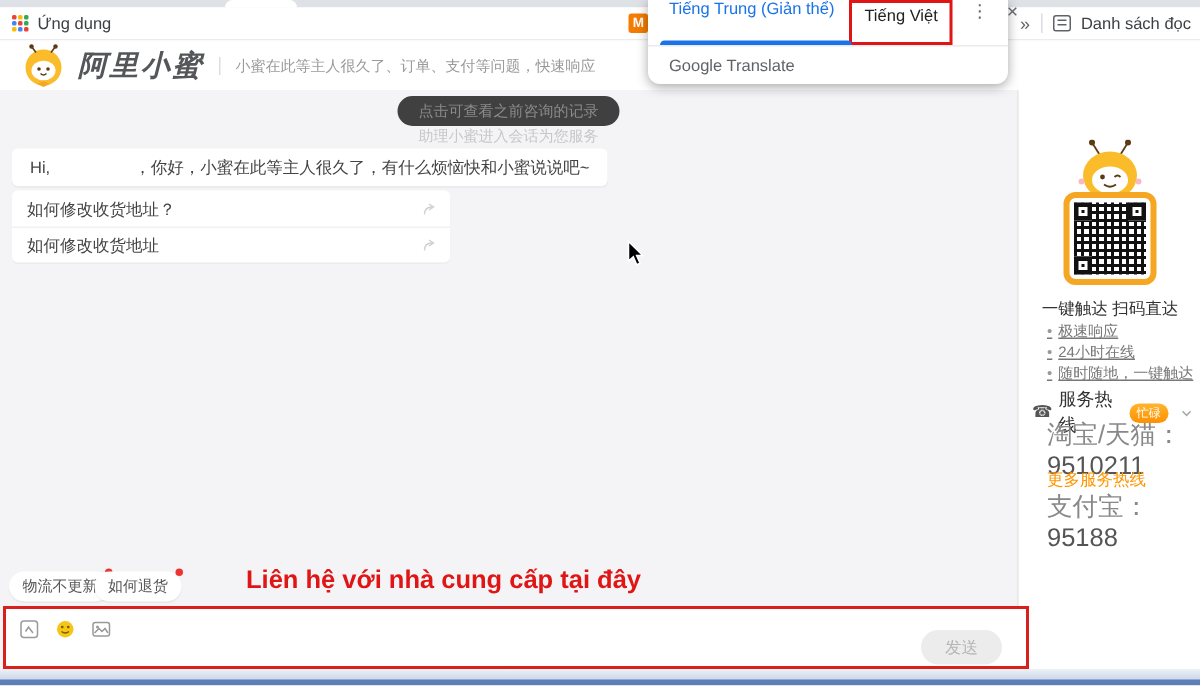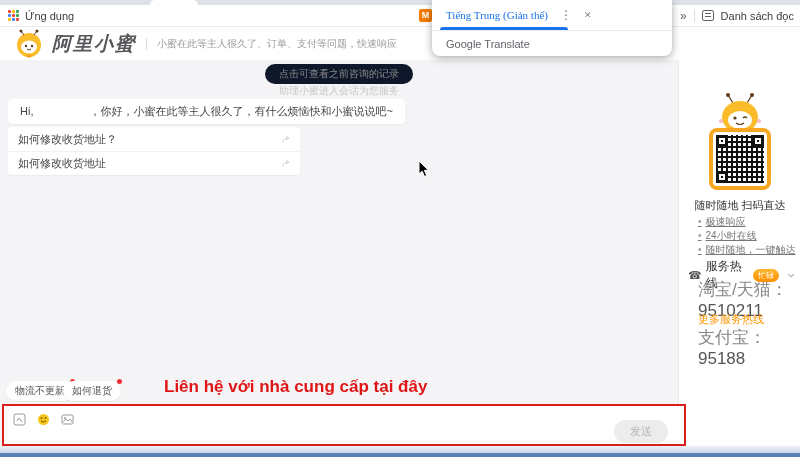--- a/index.html
+++ b/index.html
@@ -16,38 +16,38 @@
   .bm-right { position:absolute; right:6px; top:0; height:21px; display:flex; align-items:center; gap:7px; }
   .bm-trunc { color:#3c4043; }
   .bm-more { color:#5f6368; font-size:12px; }
   .bm-divider { width:1px; height:13px; background:#dadce0; }
   .readlist-icon { width:12px; height:11px; border:1px solid #5f6368; border-radius:2px; position:relative; }
   .readlist-icon:before { content:""; position:absolute; left:2px; top:2px; width:6px; height:1px; background:#5f6368; box-shadow:0 3px 0 #5f6368; }
   .m-favicon { position:absolute; left:419px; top:4px; width:13px; height:13px; background:#f57c00; color:#fff; font-size:9px; font-weight:bold; text-align:center; line-height:13px; border-radius:2px; }
 
   
   .translate-popup { position:absolute; top:0; left:432px; width:240px; background:#fff; border-radius:0 0 8px 8px; box-shadow:0 2px 8px rgba(0,0,0,.35); z-index:50; }
-  .tp-row1 { position:relative; display:flex; align-items:center; height:30px;font-family:Liberation Serif, serif; }
+  .tp-row1 { position:relative; display:flex; height:30px; }
   .tp-tab1 { color:#1a73e8; font-size:11px; margin-left:14px; white-space:nowrap; }
   .tp-underline { position:absolute; bottom:0; left:8px; width:128px; height:3px; background:#1a73e8; border-radius:3px 3px 0 0; }
   .tp-tab2 { font-size:11px; color:#202124; padding:3px 8px; margin-left:10px; border:2px solid #e01515; white-space:nowrap; }
   .tp-dots { color:#5f6368; font-size:12px; margin-left:12px; cursor:pointer; }
   .tp-close { color:#5f6368; font-size:13px; margin-left:12px; margin-right:10px; cursor:pointer; }
   .tp-row2 { border-top:1px solid #e8eaed; height:26px; line-height:26px; font-size:11px; color:#5f6368; padding-left:14px; }
 
   
   .app-header { position:absolute; top:27px; left:0; width:800px; height:33px; background:#fff; display:flex; align-items:center; }
   .logo-bee { margin-left:14px; }
   .logo-text { font-size:19px; font-weight:bold; font-style:italic; color:#55565a; letter-spacing:2px; margin-left:8px; }
   .hdr-divider { width:1px; height:12px; background:#ddd; margin:0 10px; }
   .tagline { font-size:10px; color:#9a9a9a; }
 
   
   .chat-area { position:absolute; top:60px; left:0; width:679px; height:387px; background:#f4f4f6; border-right:1px solid #e8e8e8; }
-  .history-pill { position:absolute; top:4px; left:50%; transform:translateX(-50%); background:#0f172a; color:#8a8a8a; font-size:10px; padding:3px 14px; border-radius:10px; white-space:nowrap; cursor:pointer;text-align:right; }
+  .history-pill { position:absolute; top:4px; left:50%; transform:translateX(-50%); background:#404040; color:#8a8a8a; font-size:10px; padding:3px 14px; border-radius:10px; white-space:nowrap; cursor:pointer;text-align:right; }
   .system-note { position:absolute; top:24px; left:50%; transform:translateX(-50%); color:#c7c7c7; font-size:10px; white-space:nowrap; }
   .greeting-bubble { position:absolute; top:39px; left:8px; background:#fff; border-radius:4px; padding:5px 12px; font-size:11px; color:#444; box-shadow:0 1px 1px rgba(0,0,0,.04); }
   .name-gap { display:inline-block; width:56px; }
   .questions-card { position:absolute; top:67px; left:8px; width:292px; background:#fff; border-radius:4px; box-shadow:0 1px 1px rgba(0,0,0,.04); }
   .q-row { display:flex; align-items:center; height:24px; padding:0 10px; font-size:11px; color:#444; cursor:pointer; }
   .q-row + .q-row { border-top:1px solid #f1f1f1; }
   .q-row .spacer { flex:1; }
   .ask-icon { opacity:.45; }
 
   
@@ -144,20 +144,21 @@
     </svg>
     <span class="logo-text">阿里小蜜</span>
     <span class="hdr-divider"></span>
     <span class="tagline">小蜜在此等主人很久了、订单、支付等问题，快速响应</span>
   </div>
 
   <div class="translate-popup">
     <div class="tp-row1">
       <span class="tp-tab1">Tiếng Trung (Giản thể)</span>
       <span class="tp-underline"></span>
+      <span class="tp-tab2">Tiếng Việt</span>
       <span class="tp-dots">⋮</span>
       <span class="tp-close">×</span>
     </div>
     <div class="tp-row2">Google Translate</div>
   </div>
 
   <div class="chat-area">
     <div class="history-pill">点击可查看之前咨询的记录</div>
     <div class="system-note">助理小蜜进入会话为您服务</div>
     <div class="greeting-bubble">
@@ -195,21 +196,21 @@
       <circle cx="6" cy="28" r="2" fill="#f8b9c4"></circle>
         <circle cx="44" cy="28" r="2" fill="#f8b9c4"></circle>
     </svg>
     <div class="qr-frame">
       <div class="qr-pattern">
           <i class="qr-tl"></i>
           <i class="qr-tr"></i>
           <i class="qr-bl"></i>
         </div>
     </div>
-    <div class="qr-caption">随时随地 扫码直达</div>
+    <div class="qr-caption">一键触达 扫码直达</div>
     <ul class="sb-bullets">
       <li>极速响应</li>
       <li>24小时在线</li>
       <li>随时随地，一键触达</li>
     </ul>
     <div class="sb-header" style="top:198px;">
       <span class="tel-icon">☎</span>
       <span class="sb-title">服务热线</span>
       <span class="badge">忙碌</span>
       <span class="spacer"></span>

